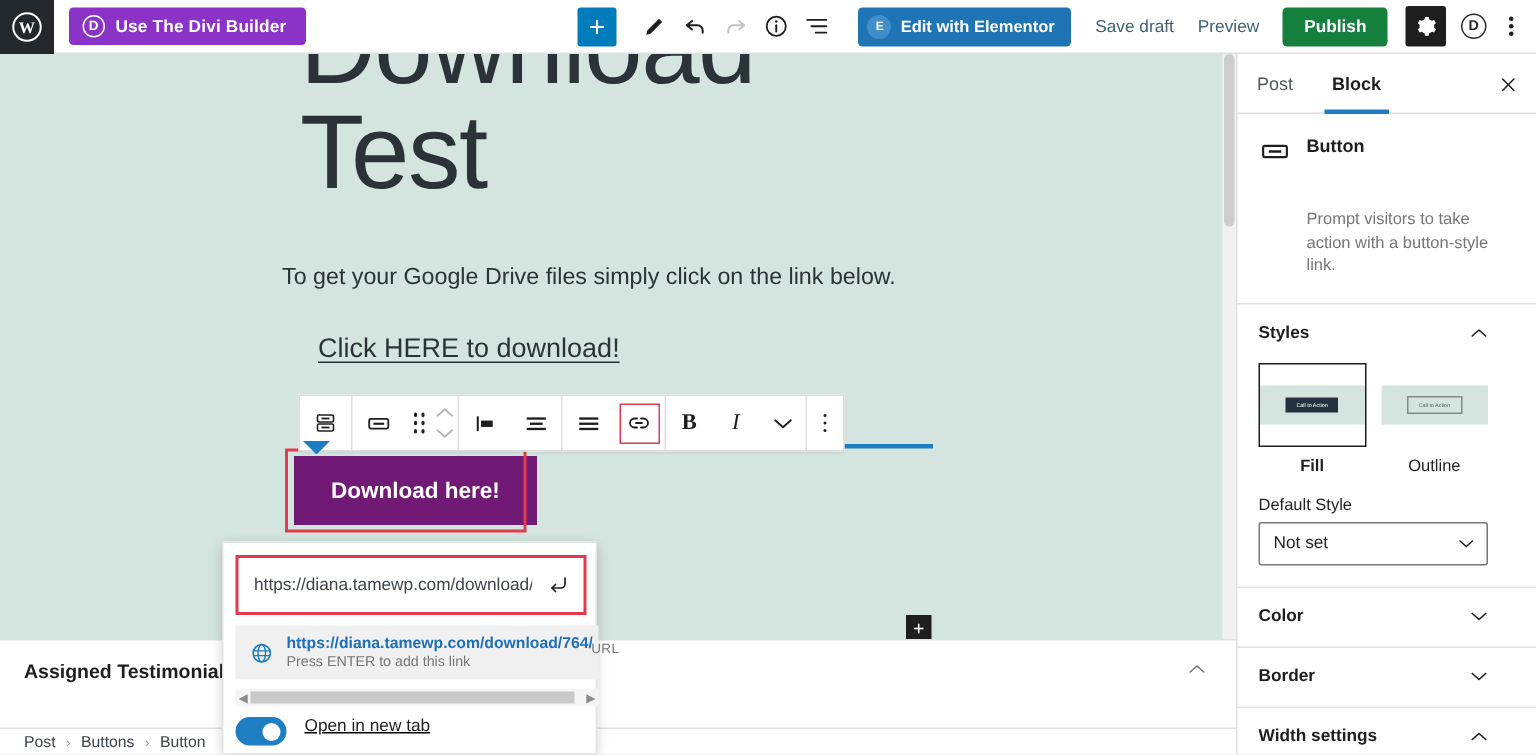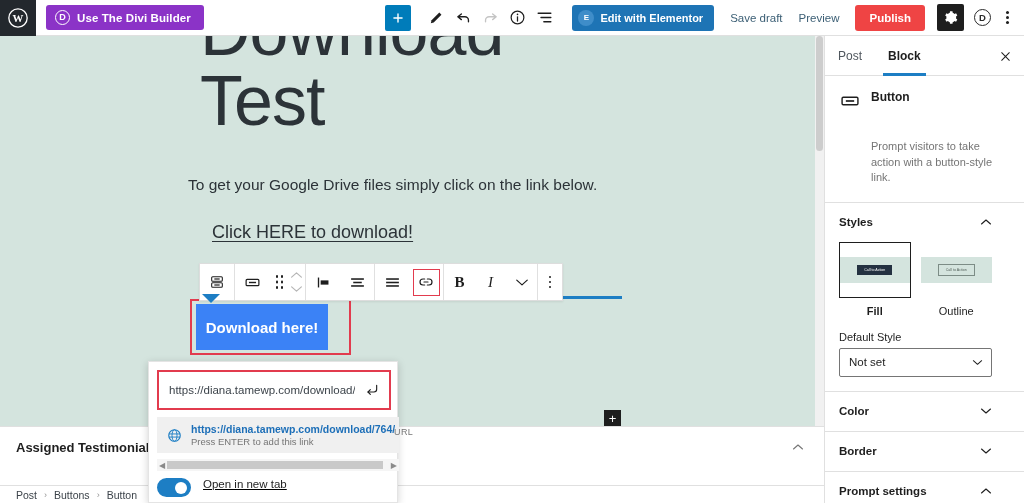--- a/index.html
+++ b/index.html
@@ -49,21 +49,21 @@
     height:26px; background:#1e74b5; border-radius:3px; color:#fff;
     display:flex;align-items:center; gap:6px; padding:0 11px 0 6px;
     font-size:11px; font-weight:bold; margin-left:14px; cursor:pointer; white-space:nowrap;
   }
   .el-ico {
     width:16px;height:16px;border-radius:50%;background:#3f8dc9;color:#fff;
     display:flex;align-items:center;justify-content:center;font-size:8px;font-weight:bold;
   }
   .link-txt { font-size:11.5px; color:#3c5f75; margin-left:16px; cursor:pointer; white-space:nowrap;}
   .publish-btn {
-    height:26px; background:#ef4444; color:#fff; font-size:11.5px; font-weight:bold;
+    height:26px; background:#15803d; color:#fff; font-size:11.5px; font-weight:bold;
     border-radius:3px; display:flex;align-items:center;padding:0 14px; margin-left:16px; cursor:pointer;
   }
   .gear-btn {
     width:27px;height:27px;background:#1e1e1e;border-radius:2px;color:#fff;
     display:flex;align-items:center;justify-content:center;margin-left:12px;cursor:pointer;
   }
   .divi-circle-btn {
     width:27px;height:27px;display:flex;align-items:center;justify-content:center;
     margin-left:5px;cursor:pointer;
   }
@@ -93,22 +93,22 @@
     position:absolute; left:212px; top:186px; font-size:18px; color:#2c3338;
     text-decoration:underline; text-underline-offset:3px;
   }
   .para3 {
     position:absolute; left:200px; top:232px; font-size:15.5px; color:#2c3338;
   }
   .sel-underline{
     position:absolute; left:516px; top:260px; width:106px; height:3px; background:#1d7ec4;
   }
   .dl-button {
-    position:absolute; left:196px; top:268px; width:132px; height:46px;
-    background:#3b82f6; color:#fff; font-size:15px; font-weight:bold;
+    position:absolute; left:196px; top:268px; width:162px; height:46px;
+    background:#701a75; color:#fff; font-size:15px; font-weight:bold;
     display:flex;align-items:center;justify-content:center; cursor:pointer;
   }
   .redbox-btn {
     position:absolute; left:190px; top:263px; width:161px; height:56px;
     border:2.5px solid #e23b4e; pointer-events:none;
   }
   .adder-plus{
     position:absolute; left:604px; top:374px; width:17px;height:17px;
     background:#1e1e1e; color:#fff; display:flex;align-items:center;justify-content:center;
     font-size:13px; line-height:1; cursor:pointer;
@@ -584,21 +584,21 @@
       <span class="chev">
         <svg width="12" height="8" viewBox="0 0 24 14">
           <path d="M3 3l9 8 9-8" fill="none" stroke="#1e1e1e" stroke-width="2.2" stroke-linecap="round" stroke-linejoin="round"></path>
         </svg>
       </span>
     </div>
   </div>
 
   <div class="sb-section">
     <div class="sb-head">
-      <span class="t">Prompt settings</span>
+      <span class="t">Width settings</span>
       <span class="chev">
         <svg width="12" height="8" viewBox="0 0 24 14">
           <path d="M3 11l9-8 9 8" fill="none" stroke="#1e1e1e" stroke-width="2.2" stroke-linecap="round" stroke-linejoin="round"></path>
         </svg>
       </span>
     </div>
     <div class="seg-group">
       <div class="seg">25%</div>
       <div class="seg">50%</div>
       <div class="seg">75%</div>

